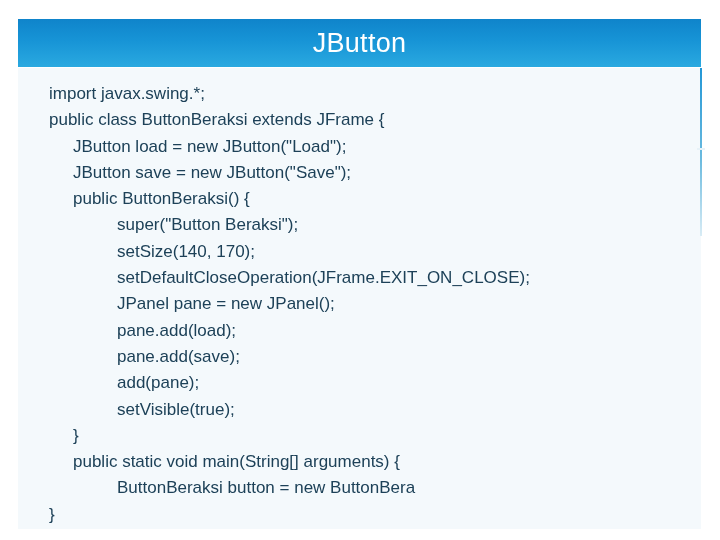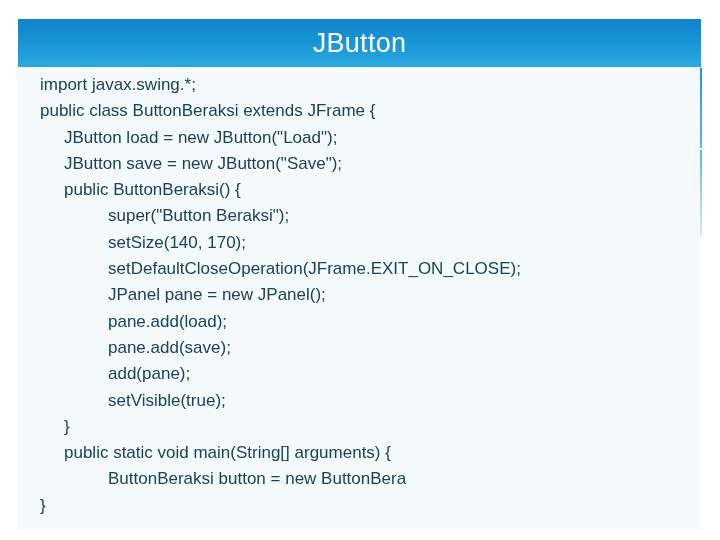--- a/index.html
+++ b/index.html
@@ -74,21 +74,21 @@
     background: #e7f2f8;
   }
 
   
   .code-block {
     position: absolute;
     left: 0;
     top: 4px;
     width: 683px;
     padding: 0;
-    margin: 0;
+    margin: 9px;
     color: #1d4158;
     font-size: 17px;
     line-height: 26.3px;
     font-family: "Liberation Sans", sans-serif;
     white-space: pre;
   }
   .code-line {
     display: block;
     height: 26.3px;
     white-space: pre;

